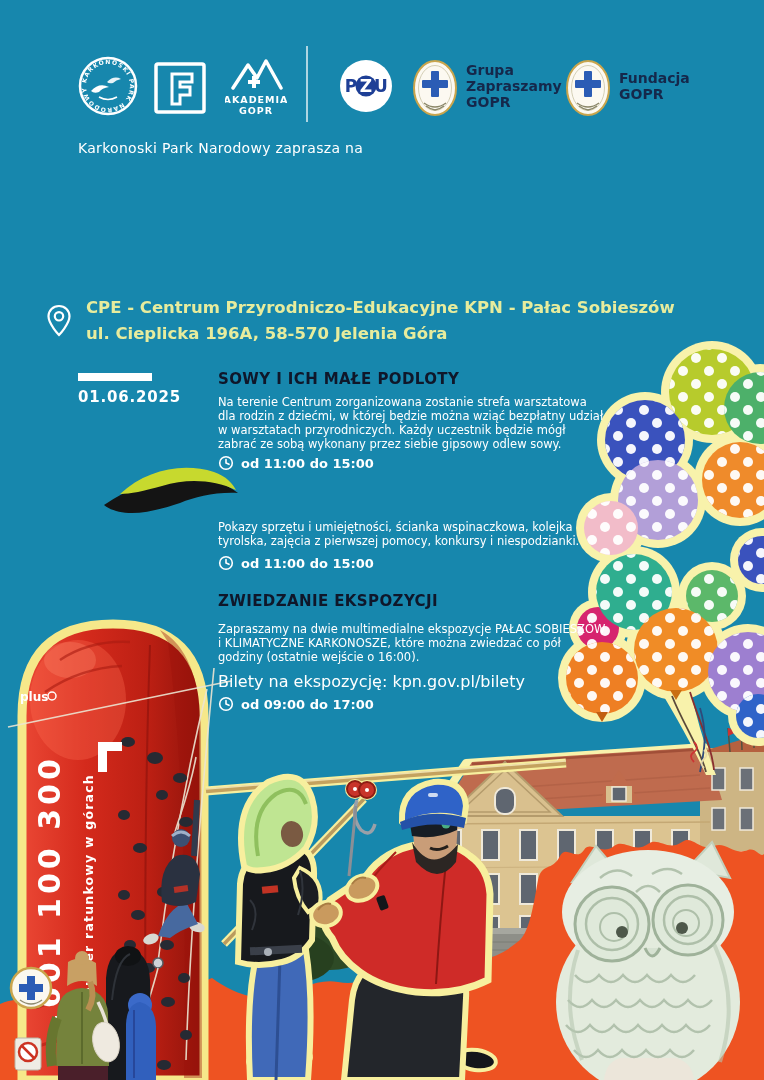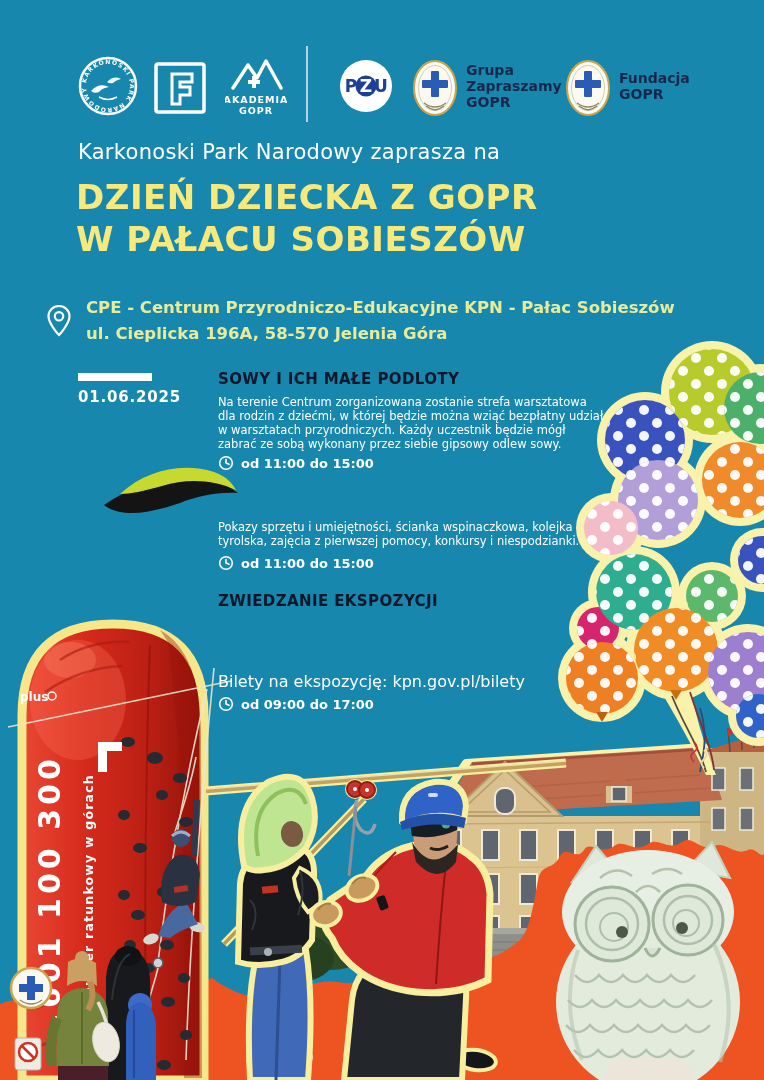--- a/index.html
+++ b/index.html
@@ -1,19 +1,19 @@
 <!DOCTYPE html>
 <html><head>
 <meta charset="utf-8">
 <style>
   html,body{margin:0;padding:0;background:#0d2430;}
   .poster{position:relative;width:764px;height:1080px;background:#1787ad;overflow:hidden;
           font-family:"DejaVu Sans","Liberation Sans",sans-serif;}
   .abs{position:absolute;}
-  .intro{left:78px;top:140px;color:#ffffff;font-size:21px;font-weight:500;letter-spacing:.3px;}
+  .intro{left:78px;top:140px;color:#ffffff;font-size:14px;font-weight:500;letter-spacing:.3px;}
   .title{left:76px;top:176px;color:#f6e97d;font-size:34px;font-weight:bold;line-height:42px;letter-spacing:.5px;white-space:nowrap;}
   .loc-wrap{left:46px;top:295px;display:flex;gap:14px;align-items:center;}
   .loc-text{color:#e7ec9d;font-size:16.5px;font-weight:bold;line-height:26px;white-space:nowrap;}
   .date-bar{left:78px;top:373px;width:74px;height:8px;background:#ffffff;}
   .date-text{left:78px;top:388px;color:#ffffff;font-size:15px;font-weight:bold;letter-spacing:.8px;}
   .sec{left:218px;width:388px;}
   .sec-h{color:#0f172a;font-size:15px;font-weight:bold;letter-spacing:.4px;}
   .sec-b{color:#ffffff;font-size:11.5px;font-weight:500;line-height:14px;}
   .time-row{display:flex;align-items:flex-end;gap:7px;color:#ffffff;font-size:13px;font-weight:bold;}
   .tickets{color:#ffffff;font-size:16px;font-weight:500;}
@@ -401,24 +401,20 @@
       <path d="M12,45 Q23,53 34,45 M14,48 q4,3 9,4 M32,48 q-4,3 -9,4" stroke="#8a8668" stroke-width="1.5" fill="none"></path>
     </svg>
     <div class="abs badge-text" style="left:619px;top:70px">
       <div>Fundacja</div>
       <div>GOPR</div>
     </div>
   </div>
 
   <div class="abs intro" style="z-index:2">Karkonoski Park Narodowy zaprasza na</div>
 
-  <div class="abs title" style="z-index:2">
-    <div>DZIEŃ DZIECKA Z GOPR</div>
-    <div>W PAŁACU SOBIESZÓW</div>
-  </div>
 
   <div class="abs loc-wrap" style="z-index:2">
     <svg width="26" height="34" viewBox="0 0 26 34">
       <path d="M13,2 C7,2 2.5,6.6 2.5,12.3 C2.5,20 13,31 13,31 C13,31 23.5,20 23.5,12.3 C23.5,6.6 19,2 13,2 Z" fill="none" stroke="#ffffff" stroke-width="2.2"></path>
       <circle cx="13" cy="12.3" r="4.2" fill="none" stroke="#ffffff" stroke-width="2.2"></circle>
     </svg>
     <div class="loc-text">
       <div>CPE - Centrum Przyrodniczo-Edukacyjne KPN - Pałac Sobieszów</div>
       <div>ul. Cieplicka 196A, 58-570 Jelenia Góra</div>
     </div>
@@ -440,20 +436,21 @@
   <div class="abs sec sec-b" style="top:520px;z-index:2">Pokazy sprzętu i umiejętności, ścianka wspinaczkowa, kolejka tyrolska, zajęcia z pierwszej pomocy, konkursy i niespodzianki.</div>
   <div class="abs sec time-row" style="top:555px;z-index:2">
     <svg width="16" height="16" viewBox="0 0 16 16">
       <circle cx="8" cy="8" r="6.3" fill="none" stroke="#ffffff" stroke-width="1.6"></circle>
       <path d="M8,4.5 V8 L11,9.3" fill="none" stroke="#ffffff" stroke-width="1.6" stroke-linecap="round"></path>
     </svg>
     <span>od 11:00 do 15:00</span>
   </div>
 
   <div class="abs sec sec-h" style="top:592px;z-index:2">ZWIEDZANIE EKSPOZYCJI</div>
+  <div class="abs sec sec-b" style="top:622px;z-index:2">Zapraszamy na dwie multimedialne ekspozycje PAŁAC SOBIESZÓW i KLIMATYCZNE KARKONOSZE, które można zwiedzać co pół godziny (ostatnie wejście o 16:00).</div>
   <div class="abs sec tickets" style="top:672px;z-index:2">Bilety na ekspozycję: kpn.gov.pl/bilety</div>
   <div class="abs sec time-row" style="top:696px;z-index:2">
     <svg width="16" height="16" viewBox="0 0 16 16">
       <circle cx="8" cy="8" r="6.3" fill="none" stroke="#ffffff" stroke-width="1.6"></circle>
       <path d="M8,4.5 V8 L11,9.3" fill="none" stroke="#ffffff" stroke-width="1.6" stroke-linecap="round"></path>
     </svg>
     <span>od 09:00 do 17:00</span>
   </div>
 
 </div>

